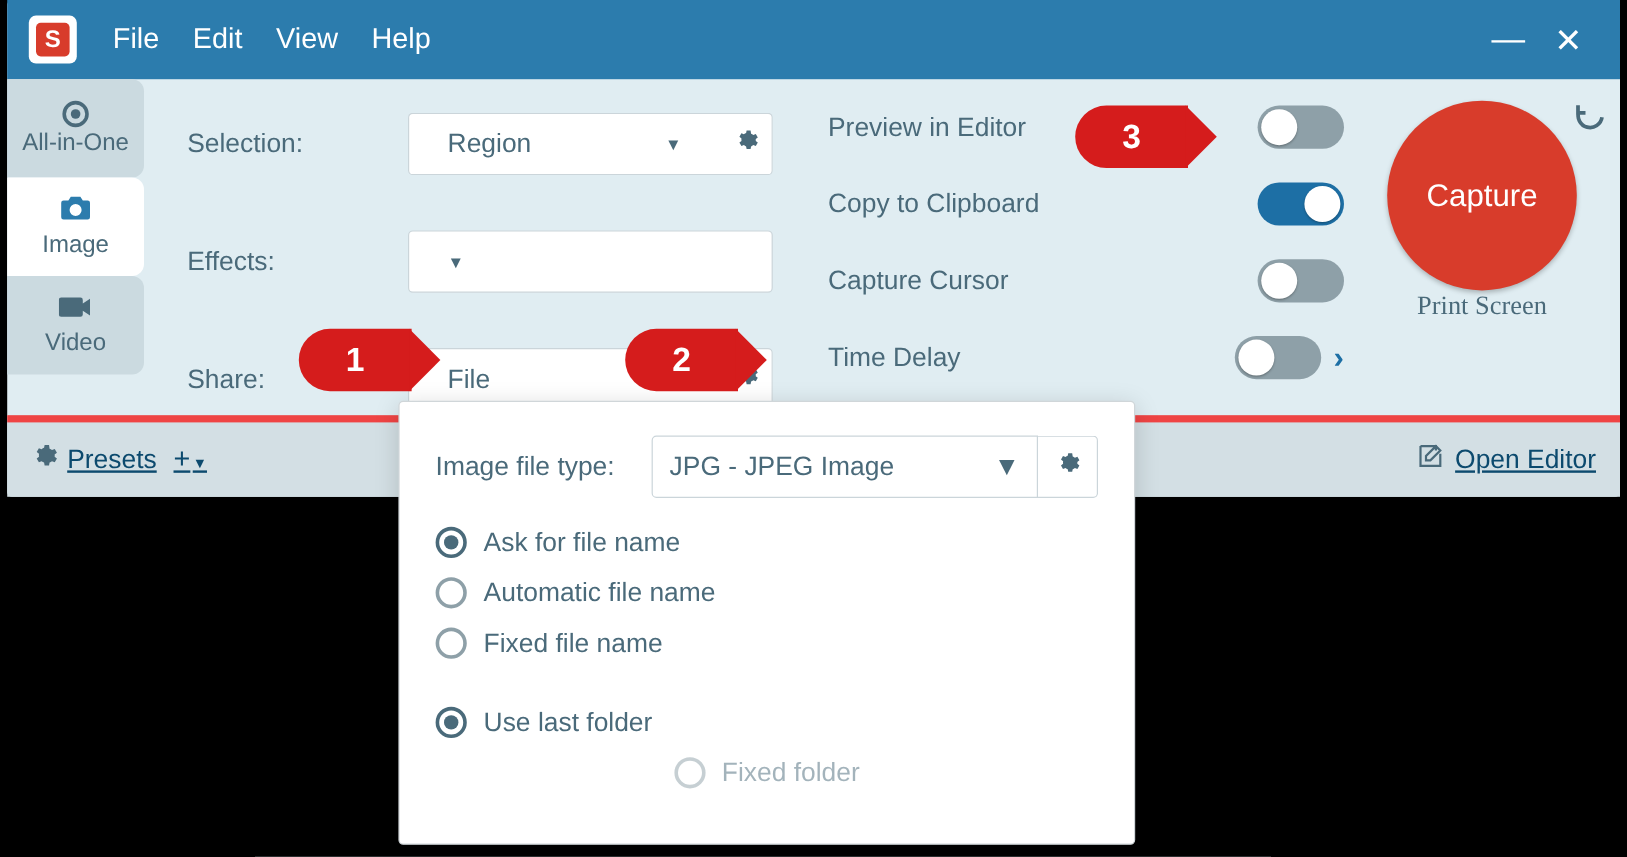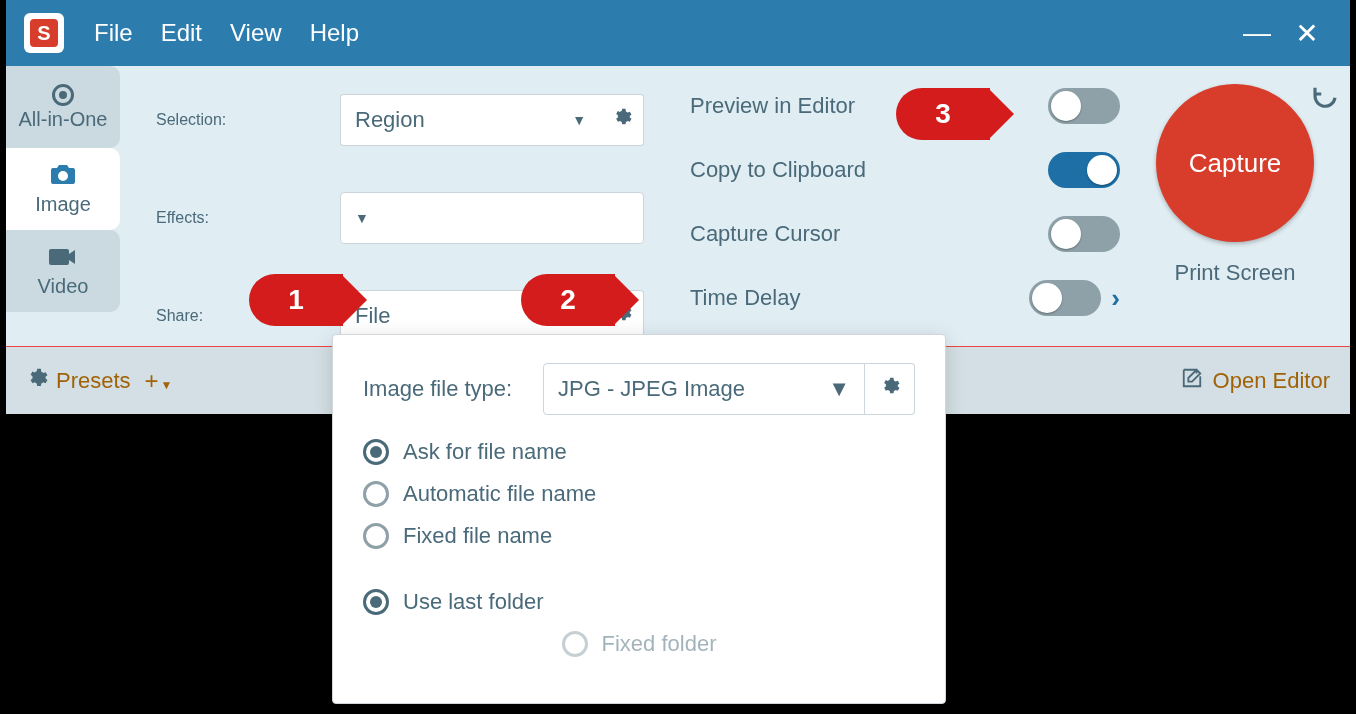--- a/index.html
+++ b/index.html
@@ -19,42 +19,42 @@
   .tab.active { background: #fff; }
   .tab .ticon { font-size: 24px; margin-bottom: 2px; }
   .tab.allone .ticon { width: 22px; height: 22px; border: 3px solid #4a6a7a; border-radius: 50%; display: flex; align-items: center; justify-content: center; }
   .tab.allone .ticon::after { content: ""; width: 8px; height: 8px; background: #4a6a7a; border-radius: 50%; }
   .tab.image .ticon { color: #2c7cad; }
   .tab.video .ticon { color: #4a6a7a; }
   .tab.inactive { background: #cbdae0; }
   
   .form { flex: 1; padding: 28px 0 0 36px; display: flex; flex-direction: column; gap: 46px; }
   .row { display: flex; align-items: center; }
-  .row-label { width: 184px; font-size: 16px; color: #4a6a7a; }
-  .select { width: 260px; height: 52px; background: #fff; border: 1px solid #cbd5da; border-radius: 4px; display: flex; align-items: center; padding: 0 14px; font-size: 22px; color: #4a6a7a; cursor: pointer; }
+  .row-label { width: 184px; font-size: 22px; color: #4a6a7a; }
+  .select { width: 260px; height: 52px; background: #fff; border: 1px solid #cbd5da; border-radius: 4px; display: flex; align-items: center; padding: 0 32px; font-size: 22px; color: #4a6a7a; cursor: pointer; }
   .select .sel-label { flex: 1; }
   .select .chev { font-size: 14px; color: #4a6a7a; }
   .gear-side { width: 44px; height: 52px; background: #fff; border: 1px solid #cbd5da; border-left: none; border-radius: 0 4px 4px 0; display: flex; align-items: center; justify-content: center; font-size: 22px; color: #4a6a7a; cursor: pointer; }
   .select.has-gear { border-top-right-radius: 0; border-bottom-right-radius: 0; border-right: none; }
   
   .toggles { width: 430px; padding: 22px 0 0 0; display: flex; flex-direction: column; gap: 28px; }
   .toggle-row { display: flex; align-items: center; font-size: 22px; color: #4a6a7a; }
   .toggle-row .tlabel { flex: 1; }
   .toggle { width: 72px; height: 36px; border-radius: 18px; background: #8ea0a8; position: relative; cursor: pointer; }
   .toggle .knob { position: absolute; width: 30px; height: 30px; background: #fff; border-radius: 50%; top: 3px; left: 3px; box-shadow: 0 1px 2px rgba(0,0,0,.3); }
   .toggle.on { background: #1d6fa5; }
   .toggle.on .knob { left: auto; right: 3px; }
   .delay-chev { color: #1d6fa5; font-size: 26px; font-weight: 700; margin-left: 10px; cursor: pointer; }
   
   .capture-col { width: 230px; display: flex; flex-direction: column; align-items: center; padding-top: 18px; position: relative; }
   .undo-btn { position: absolute; top: 18px; right: 10px; font-size: 30px; color: #4a6a7a; cursor: pointer; }
   .capture-btn { width: 158px; height: 158px; border-radius: 50%; background: #d83c2b; color: #fff; font-size: 26px; display: flex; align-items: center; justify-content: center; cursor: pointer; box-shadow: 0 2px 4px rgba(0,0,0,.25); }
-  .capture-label { margin-top: 18px; font-size: 22px; color: #4a6a7a; }
-  
-  .footer { height: 68px; background: #d3dfe4; display: flex; align-items: center; padding: 0 20px; font-size: 22px; color: #a16207; border-top: 1px solid #ef4444; }
+  .capture-label { font-size: 22px; color: #4a6a7a; font-family: Liberation Serif, serif; }
+  
+  .footer { height: 68px; background: #d3dfe4; display: flex; align-items: center; padding: 0 20px; font-size: 22px; color: #0c4a6e; border-top: 6px solid #ef4444; text-decoration: underline; }
   .footer .gearp { margin-right: 8px; font-size: 22px; }
   .footer .addp { margin-left: 14px; font-size: 24px; cursor: pointer; }
   .footer .addp-chev { font-size: 12px; margin-left: 2px; }
   .footer .spacer { flex: 1; }
   .footer .open-icon { margin-right: 10px; font-size: 22px; }
   .footer .open-editor, .footer .presets { cursor: pointer; display: flex; align-items: center; }
   
   .popup { position: absolute; top: 334px; left: 332px; width: 614px; height: 370px; background: #fff; border: 1px solid #d0d6d9; border-radius: 4px; box-shadow: 0 4px 20px rgba(0,0,0,.15); padding: 28px 30px; font-size: 22px; color: #4a6a7a; }
   .popup .prow { display: flex; align-items: center; margin-bottom: 24px; }
   .popup .prow .plabel { width: 180px; }

